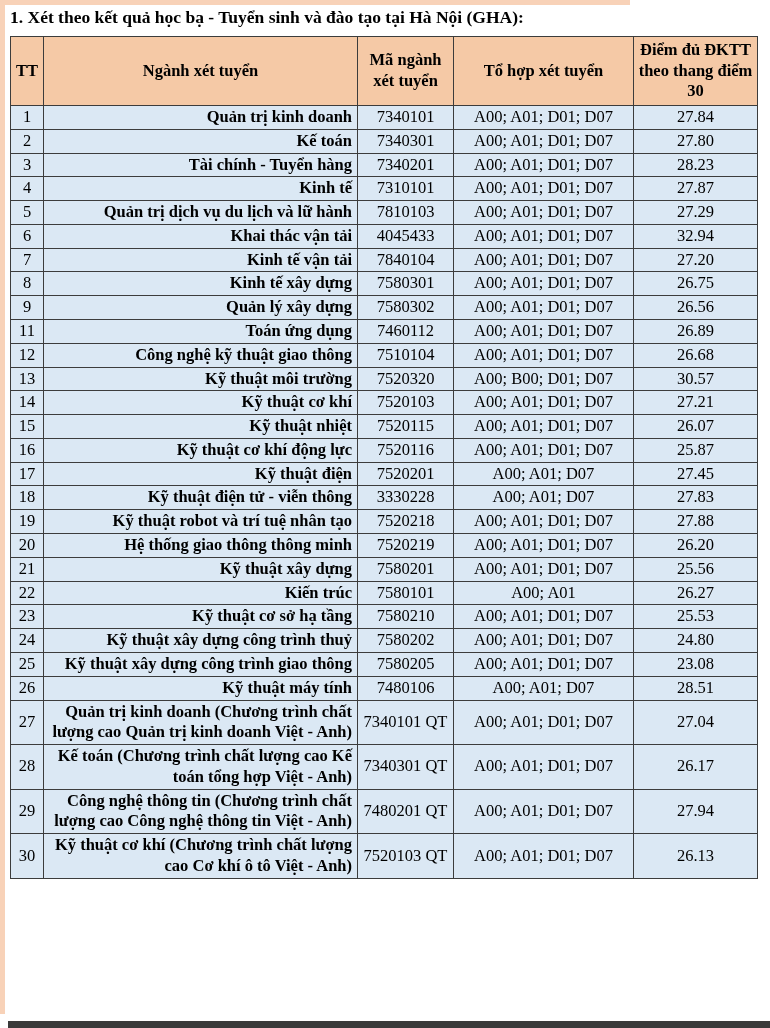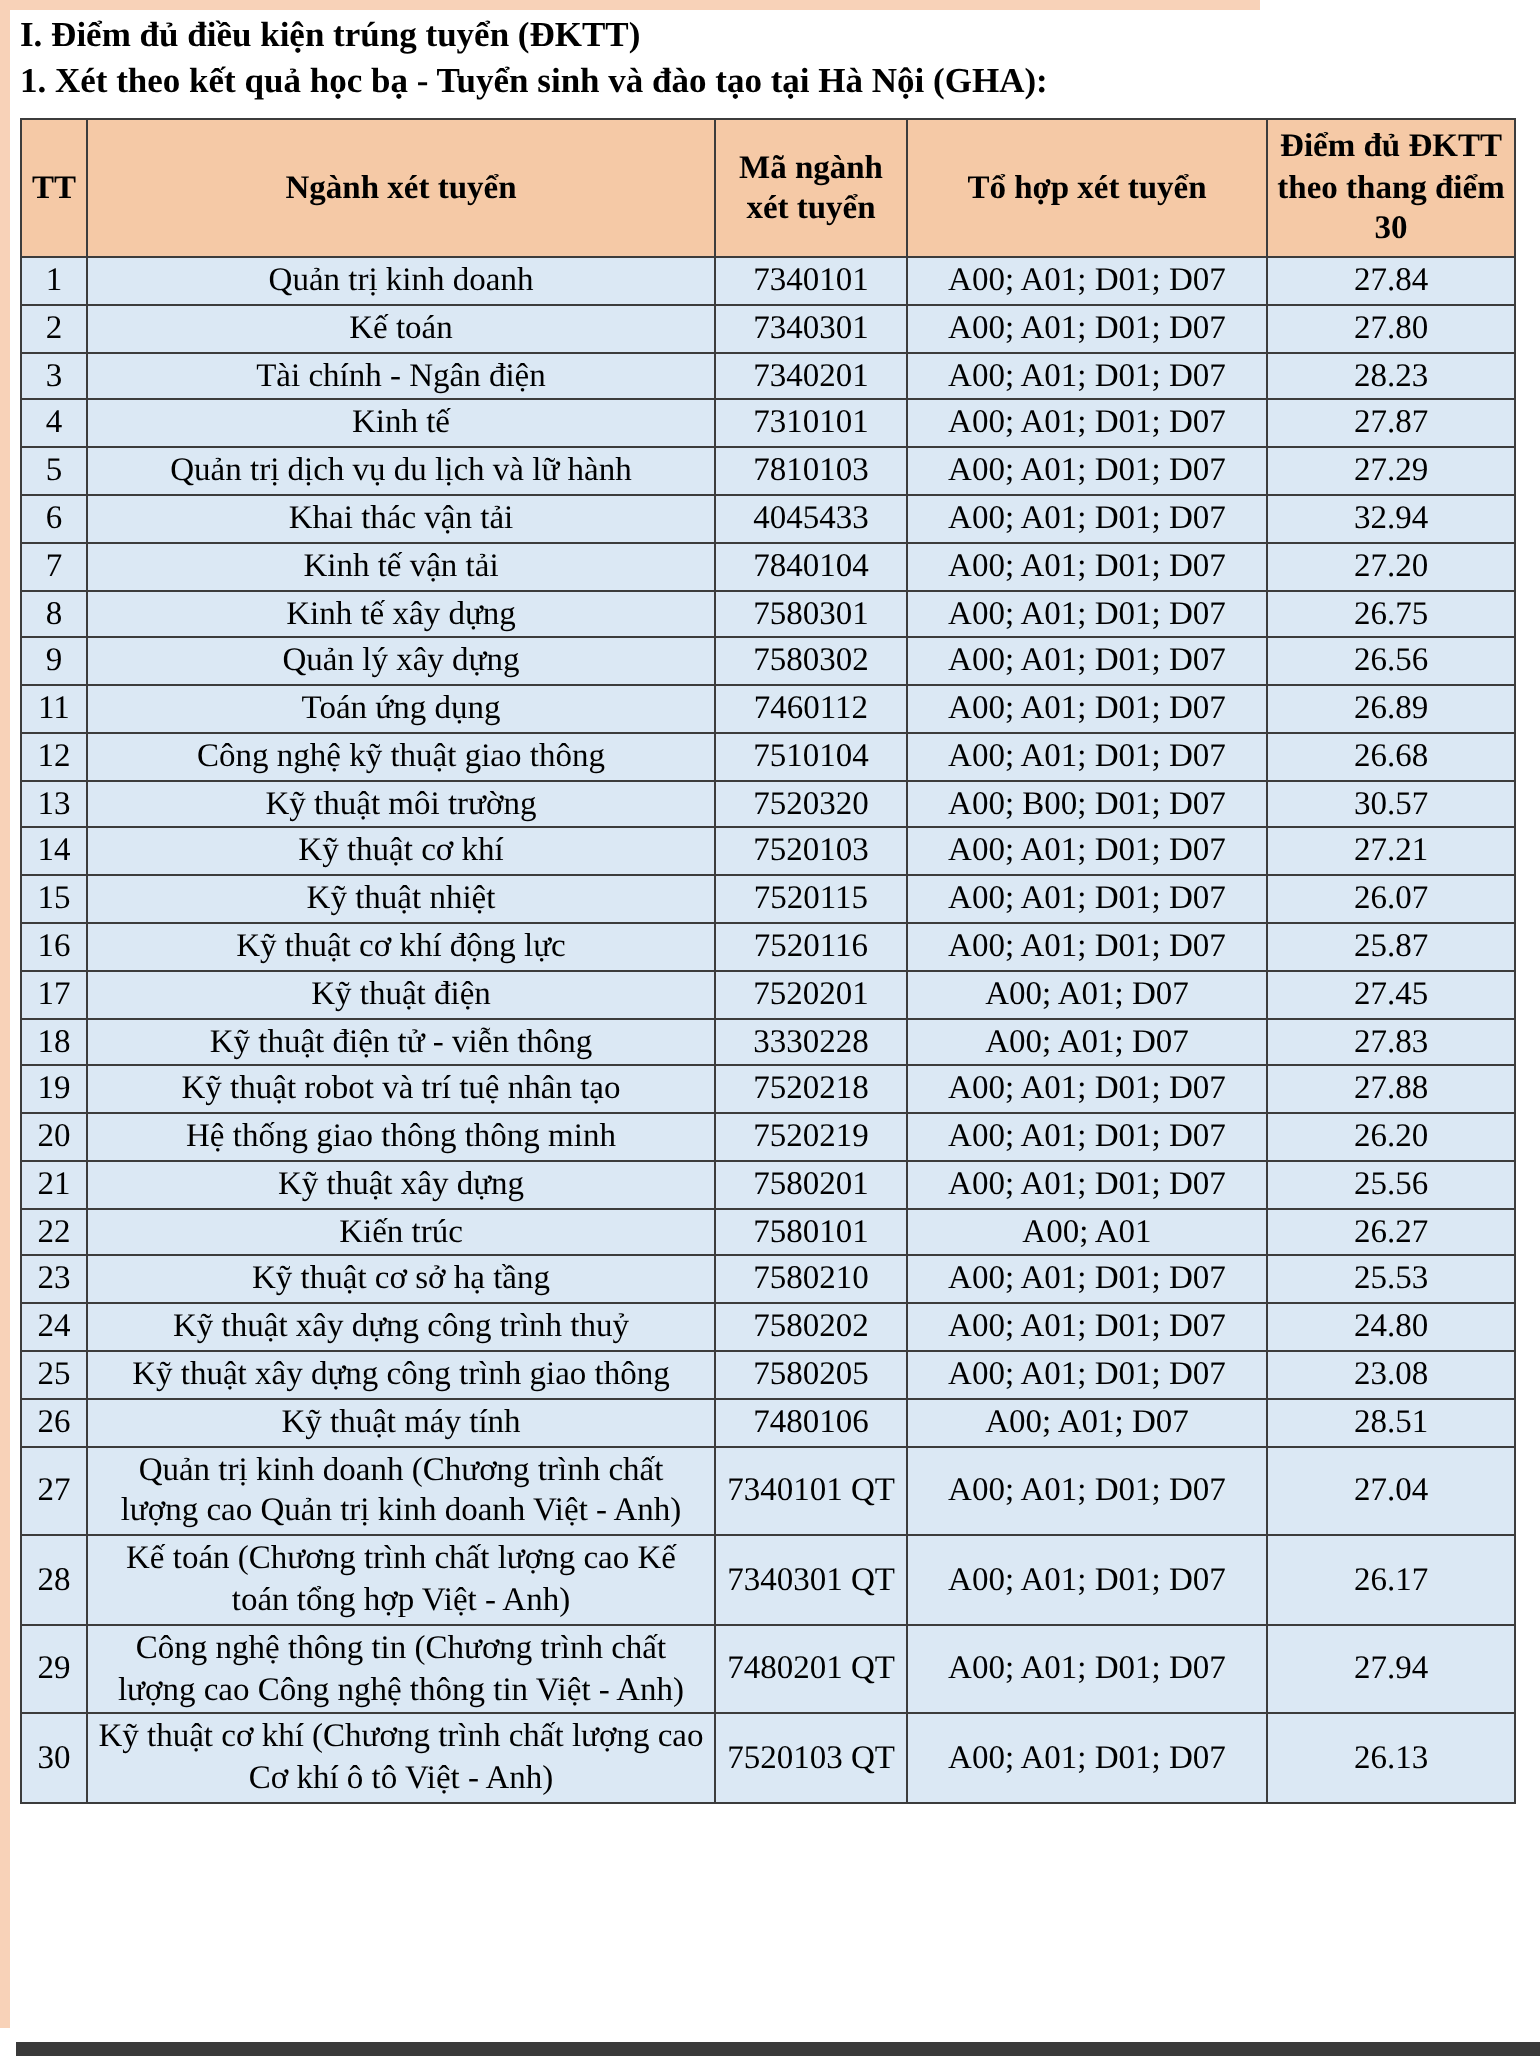--- a/index.html
+++ b/index.html
@@ -73,30 +73,29 @@
   }
   .score-table tbody tr {
     height: 23px;
   }
   .col-tt    { width: 33px; }
   .col-nganh { width: 314px; }
   .col-ma    { width: 96px; }
   .col-tohop { width: 180px; }
   .col-diem  { width: 124px; }
   td.center { text-align: center; }
-  td.name   { text-align: center; }
+  td.name   { text-align: right; font-weight: bold; }
 </style>
 </head>
 <body>
 
 <div class="strip-top"></div>
 <div class="strip-left"></div>
 
 <div class="titles">
-  <div class="title-line">I. Điểm đủ điều kiện trúng tuyển (ĐKTT)</div>
   <div class="title-line">1. Xét theo kết quả học bạ - Tuyển sinh và đào tạo tại Hà Nội (GHA):</div>
 </div>
 
 <table class="score-table">
   <colgroup>
     <col class="col-tt">
     <col class="col-nganh">
     <col class="col-ma">
     <col class="col-tohop">
     <col class="col-diem">
@@ -120,21 +119,21 @@
       </tr>
       <tr>
         <td class="center">2</td>
         <td class="name">Kế toán</td>
         <td class="center">7340301</td>
         <td class="center">A00; A01; D01; D07</td>
         <td class="center">27.80</td>
       </tr>
       <tr>
         <td class="center">3</td>
-        <td class="name">Tài chính - Ngân điện</td>
+        <td class="name">Tài chính - Tuyển hàng</td>
         <td class="center">7340201</td>
         <td class="center">A00; A01; D01; D07</td>
         <td class="center">28.23</td>
       </tr>
       <tr>
         <td class="center">4</td>
         <td class="name">Kinh tế</td>
         <td class="center">7310101</td>
         <td class="center">A00; A01; D01; D07</td>
         <td class="center">27.87</td>

